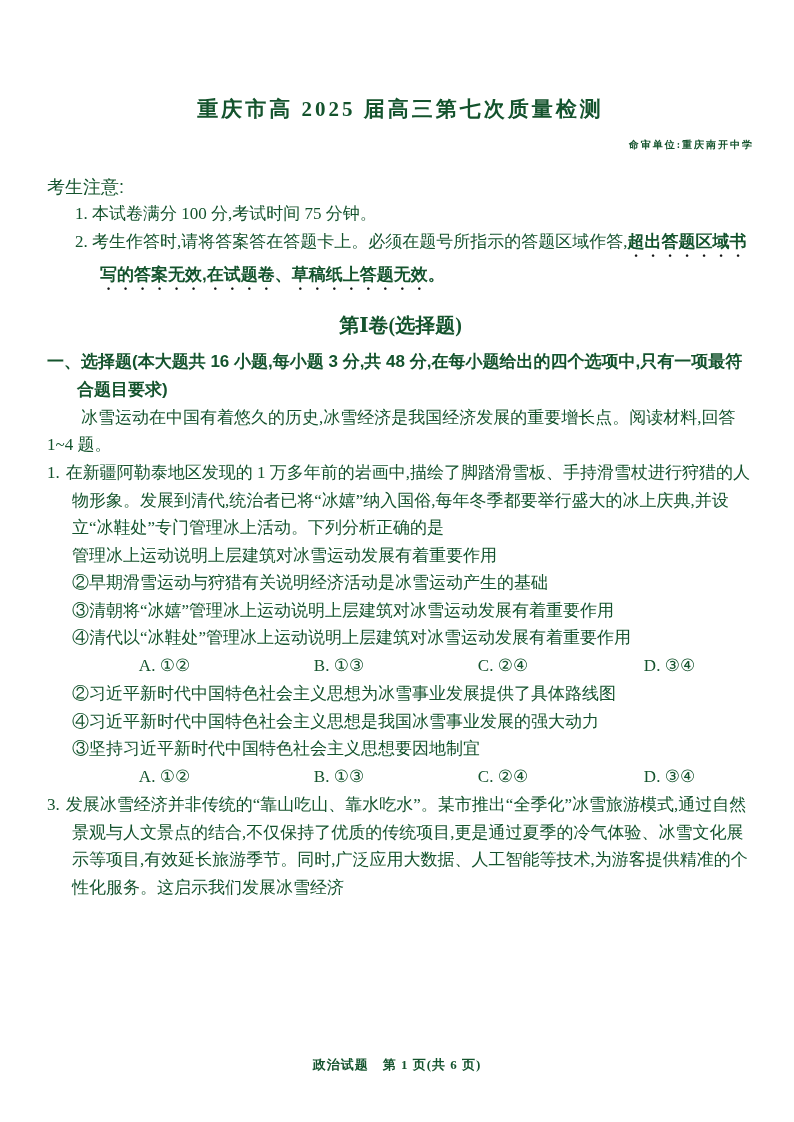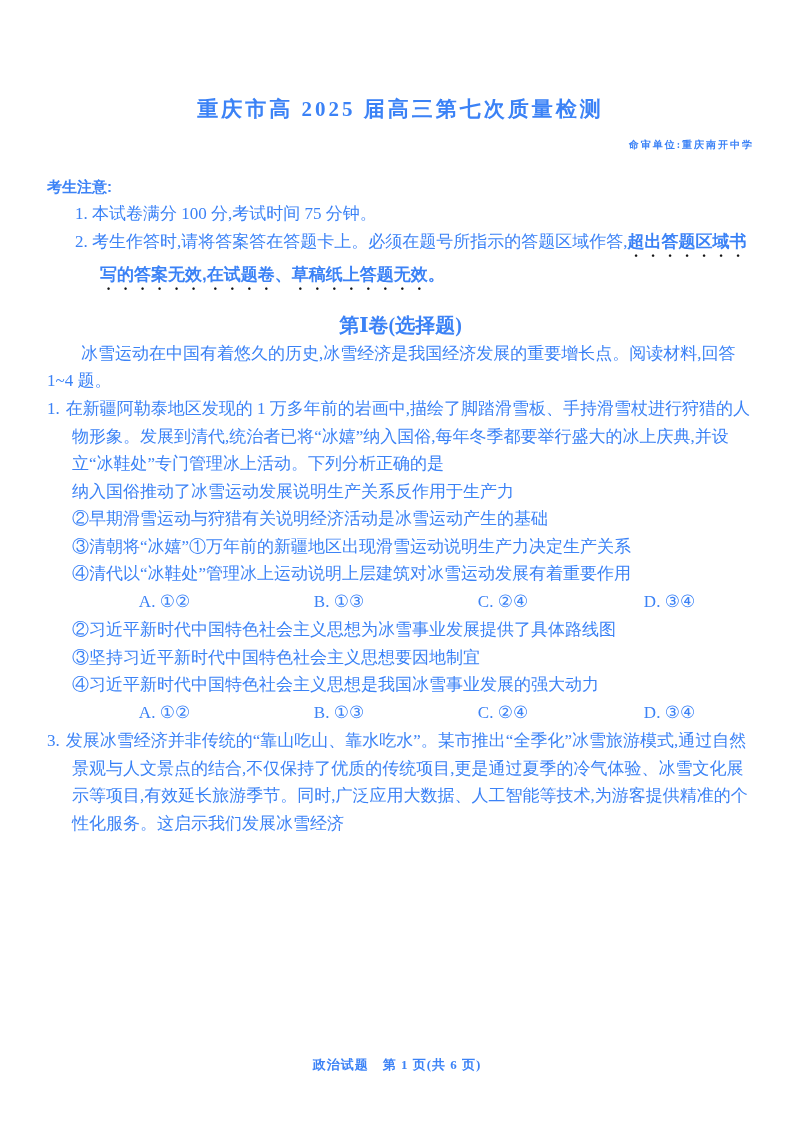--- a/index.html
+++ b/index.html
@@ -2,21 +2,21 @@
 <html><head>
 <meta charset="utf-8">
 <style>
   html, body { margin: 0; padding: 0; background: #e8e8e8; }
   .page {
     position: relative;
     width: 794px;
     height: 1122px;
     margin: 0 auto;
     background: #ffffff;
-    color: #3b82f6;
+    color: #14532d;
     box-sizing: border-box;
     padding: 95px 40px 0 47px;
     overflow: hidden;
     font-family: "Liberation Serif", "DejaVu Serif", serif;
     font-size: 17px;
     line-height: 27px;
   }
   .exam-header {
     text-align: center;
     font-size: 21px;
@@ -48,22 +48,22 @@
   .issuer {
     margin-top: 8px;
     text-align: right;
     font-size: 10px;
     font-weight: 700;
     letter-spacing: 2px;
   }
   .notice { margin-top: 16px; }
   .notice-heading {
     font-family: "Liberation Sans", "DejaVu Sans", sans-serif;
-    font-size: 15px;
-    font-weight: 700;
+    font-size: 18px;
+    font-weight: 400;
     line-height: 26px;
   }
   .notice-item {
     margin-left: 28px;
     padding-left: 25px;
     text-indent: -25px;
     line-height: 28px;
   }
   .em-bold {
     font-family: "Liberation Sans", "DejaVu Sans", sans-serif;
@@ -133,41 +133,42 @@
   <div class="issuer">命审单位:重庆南开中学</div>
 
   <div class="notice">
     <div class="notice-heading">考生注意:</div>
     <div class="notice-item">1. 本试卷满分 100 分,考试时间 75 分钟。</div>
     <div class="notice-item"><span>2. 考生作答时,请将答案答在答题卡上。必须在题号所指示的答题区域作答,</span><span class="em-bold">超出答题区域书写的答案无效,在试题卷、草稿纸上答题无效。</span></div>
   </div>
 
   <div class="section-title">第Ⅰ卷(选择题)</div>
 
+  <div class="directions">一、选择题(本大题共 16 小题,每小题 3 分,共 48 分,在每小题给出的四个选项中,只有一项最符合题目要求)</div>
 
   <div class="material">冰雪运动在中国有着悠久的历史,冰雪经济是我国经济发展的重要增长点。阅读材料,回答 1~4 题。</div>
 
   <div class="question">
     <div class="stem"><span class="qnum">1.</span><span>在新疆阿勒泰地区发现的 1 万多年前的岩画中,描绘了脚踏滑雪板、手持滑雪杖进行狩猎的人物形象。发展到清代,统治者已将“冰嬉”纳入国俗,每年冬季都要举行盛大的冰上庆典,并设立“冰鞋处”专门管理冰上活动。下列分析正确的是</span></div>
-    <div class="statement">纳入国俗推动了冰雪运动发展说明生产关系反作用于生产力</div>
+    <div class="statement">管理冰上运动说明上层建筑对冰雪运动发展有着重要作用</div>
     <div class="statement">②早期滑雪运动与狩猎有关说明经济活动是冰雪运动产生的基础</div>
-    <div class="statement">③清朝将“冰嬉”①万年前的新疆地区出现滑雪运动说明生产力决定生产关系</div>
+    <div class="statement">③清朝将“冰嬉”管理冰上运动说明上层建筑对冰雪运动发展有着重要作用</div>
     <div class="statement">④清代以“冰鞋处”管理冰上运动说明上层建筑对冰雪运动发展有着重要作用</div>
     <div class="choices">
       <span class="choice">A. ①②</span>
       <span class="choice">B. ①③</span>
       <span class="choice">C. ②④</span>
       <span class="choice">D. ③④</span>
     </div>
   </div>
 
   <div class="question">
     <div class="statement">②习近平新时代中国特色社会主义思想为冰雪事业发展提供了具体路线图</div>
+    <div class="statement">④习近平新时代中国特色社会主义思想是我国冰雪事业发展的强大动力</div>
     <div class="statement">③坚持习近平新时代中国特色社会主义思想要因地制宜</div>
-    <div class="statement">④习近平新时代中国特色社会主义思想是我国冰雪事业发展的强大动力</div>
     <div class="choices">
       <span class="choice">A. ①②</span>
       <span class="choice">B. ①③</span>
       <span class="choice">C. ②④</span>
       <span class="choice">D. ③④</span>
     </div>
   </div>
 
   <div class="question">
     <div class="stem"><span class="qnum">3.</span><span>发展冰雪经济并非传统的“靠山吃山、靠水吃水”。某市推出“全季化”冰雪旅游模式,通过自然景观与人文景点的结合,不仅保持了优质的传统项目,更是通过夏季的冷气体验、冰雪文化展示等项目,有效延长旅游季节。同时,广泛应用大数据、人工智能等技术,为游客提供精准的个性化服务。这启示我们发展冰雪经济</span></div>

